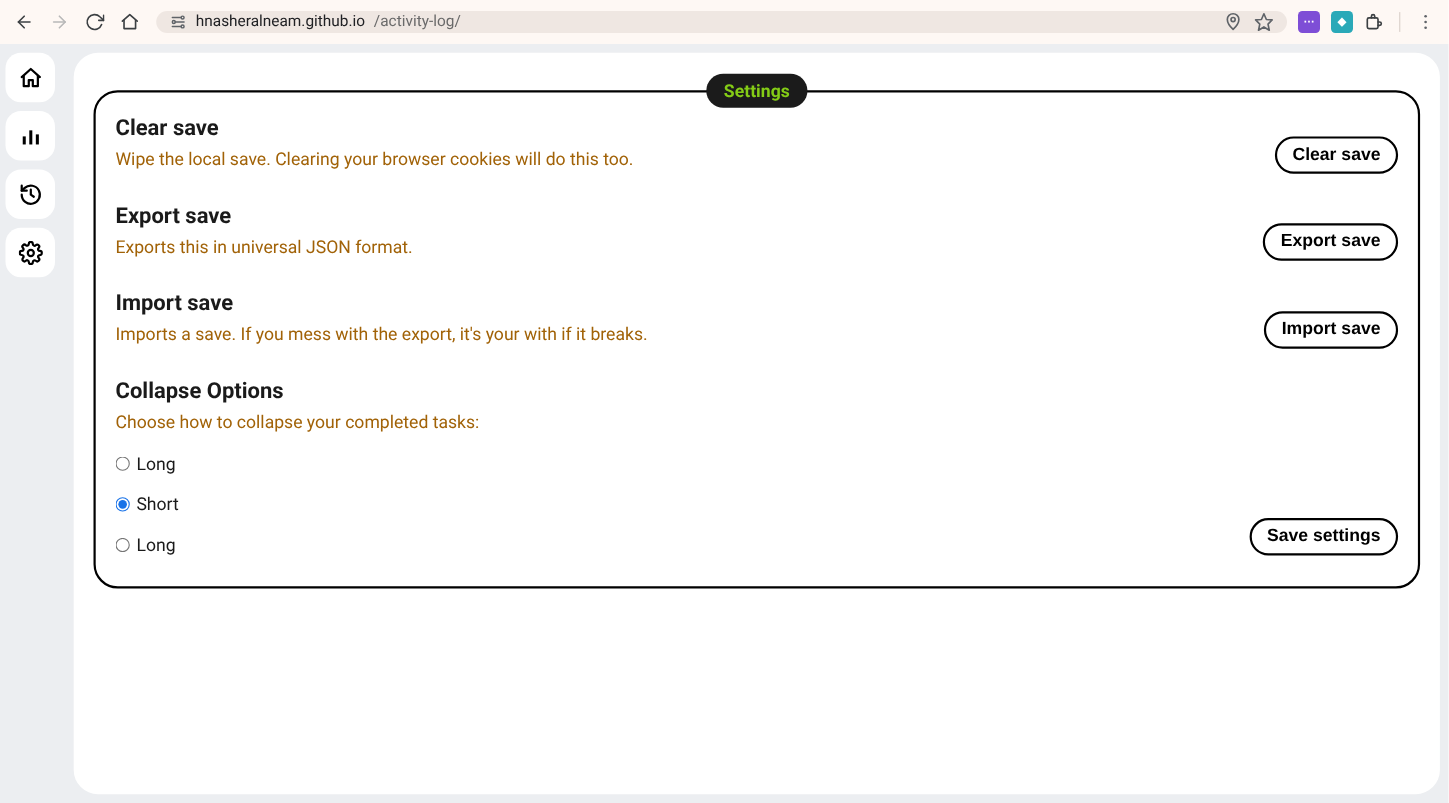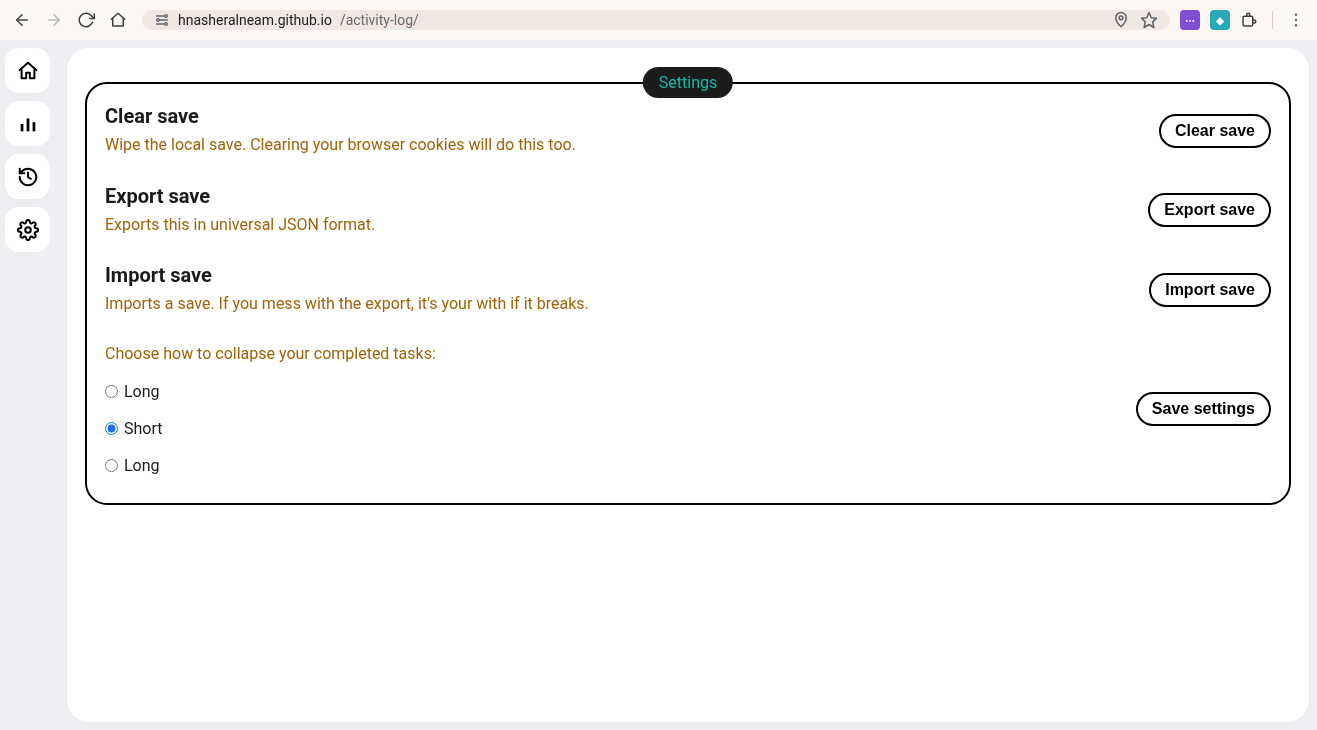--- a/index.html
+++ b/index.html
@@ -99,30 +99,30 @@
     border-radius: 22px;
     padding: 20px 18px 24px 18px;
     margin-top: 16px;
   }
   .legend {
     position: absolute;
     top: -17px;
     left: 50%;
     transform: translateX(-50%);
     background: #1b1b1b;
-    color: #14b8a6;
+    color: #84cc16;
     padding: 6px 16px;
     border-radius: 16px;
     font-size: 16px;
-    font-weight: 400;
+    font-weight: 700;
   }
 
   .row {
     display: flex;
-    align-items: center;
+    align-items: flex-end;
     justify-content: space-between;
     margin-bottom: 26px;
     gap: 16px;
   }
   .row:last-child { margin-bottom: 4px; }
   .row-left { flex: 1; }
   .row h3 {
     margin: 0 0 6px 0;
     font-size: 20px;
     font-weight: 700;
@@ -286,20 +286,21 @@
       <div class="row">
         <div class="row-left">
           <h3>Import save</h3>
           <p>Imports a save. If you mess with the export, it's your with if it breaks.</p>
         </div>
         <button class="pill-btn">Import save</button>
       </div>
 
       <div class="row">
         <div class="row-left">
+          <h3>Collapse Options</h3>
           <p>Choose how to collapse your completed tasks:</p>
           <label class="radio-line">
             <input type="radio" name="collapse" style="">
             <span>Long</span>
           </label>
           <label class="radio-line">
             <input type="radio" name="collapse" checked="" style="">
             <span>Short</span>
           </label>
           <label class="radio-line">

